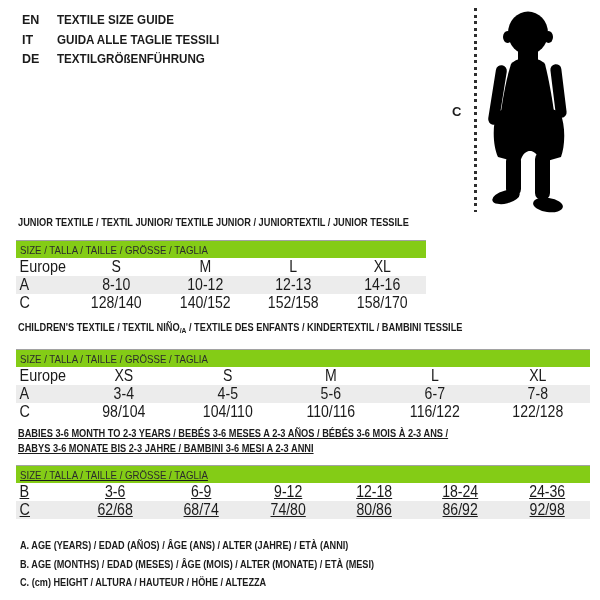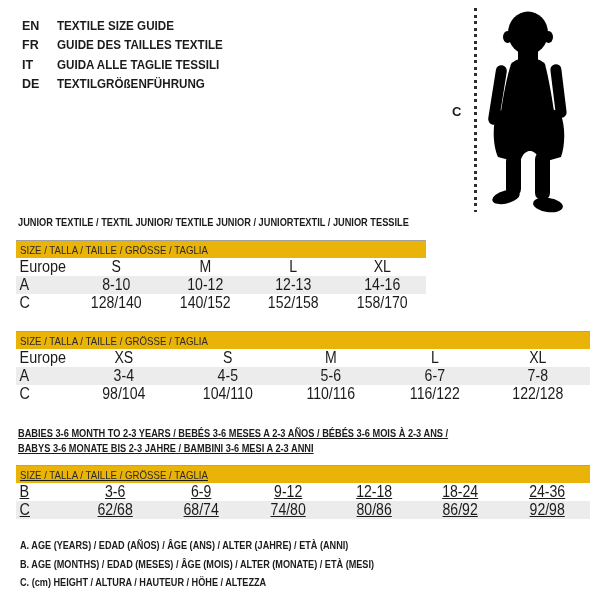--- a/index.html
+++ b/index.html
@@ -1,21 +1,21 @@
 <!DOCTYPE html>
 <html><head>
 <meta charset="utf-8">
 <style>
   html,body{margin:0;padding:0;background:#fff;}
   .canvas{position:relative;width:600px;height:600px;background:#fff;overflow:hidden;
           font-family:"Liberation Sans",sans-serif;color:#1b1b1b;}
 
   
   .lang-block{position:absolute;left:22px;top:13px;}
-  .lang-row{display:flex;height:19.5px;align-items:flex-end;}
+  .lang-row{display:flex;height:19.5px;align-items:flex-start;}
   .lang-code{width:35px;font-weight:700;font-size:12.5px;}
   .lang-title{font-weight:700;font-size:12.5px;transform:scaleX(0.93);transform-origin:0 50%;white-space:nowrap;}
 
   
   .dotline{position:absolute;left:474px;top:8px;width:2.5px;height:204px;
            background:repeating-linear-gradient(to bottom,#2e2e2e 0 3px,transparent 3px 6.5px);}
   .c-label{position:absolute;left:452px;top:104px;font-weight:700;font-size:13px;}
   .baby-svg{position:absolute;left:483px;top:6px;}
 
   
@@ -23,21 +23,21 @@
   #t0{top:215px;width:410px;}
   #t1{top:320px;width:574px;}
   #t2{top:426px;width:574px;text-decoration:underline;}
   .tbl-title{padding-left:2px;}
   .title-line{font-weight:700;font-size:11px;line-height:15px;white-space:nowrap;
               transform:scaleX(0.84);transform-origin:0 50%;}
   .title-line .sub{font-size:8px;vertical-align:-2px;}
   #t0 .size-bar{margin-top:10px;}
   #t1 .size-bar{margin-top:11px;}
   #t2 .size-bar{margin-top:9px;}
-  .size-bar{height:18px;background:#eab308;border-top:1px solid #a2a2a2;box-sizing:border-box;
+  .size-bar{height:18px;background:#84cc16;border-top:1px solid #a2a2a2;box-sizing:border-box;
             display:flex;align-items:center;padding-left:4px;}
   .size-bar span{font-size:11.5px;color:#2b2b2b;white-space:nowrap;
                  transform:scaleX(0.84);transform-origin:0 50%;}
   .row{display:grid;height:18px;align-items:center;font-size:16px;}
   .row.striped{background:#ececec;}
   .row .lbl{padding-left:4px;transform:scaleX(0.9);transform-origin:0 50%;white-space:nowrap;}
   .row .cell{text-align:center;transform:scaleX(0.88);white-space:nowrap;}
 
   
   .footnotes{position:absolute;left:20px;top:536px;}
@@ -46,24 +46,20 @@
 </style>
 </head>
 <body>
 
 <div class="canvas">
 
   <div class="lang-block">
       <div class="lang-row">
         <span class="lang-code">EN</span>
         <span class="lang-title">TEXTILE SIZE GUIDE</span>
-      </div>
-      <div class="lang-row">
-        <span class="lang-code">FR</span>
-        <span class="lang-title">GUIDE DES TAILLES TEXTILE</span>
       </div>
       <div class="lang-row">
         <span class="lang-code">IT</span>
         <span class="lang-title">GUIDA ALLE TAGLIE TESSILI</span>
       </div>
       <div class="lang-row">
         <span class="lang-code">DE</span>
         <span class="lang-title">TEXTILGRÖßENFÜHRUNG</span>
       </div>
     </div>
@@ -113,20 +109,23 @@
           <span class="lbl">C</span>
           <span class="cell">128/140</span>
           <span class="cell">140/152</span>
           <span class="cell">152/158</span>
           <span class="cell">158/170</span>
         </div>
       </div>
   </section>
 
   <section class="table-block" id="t1">
+    <div class="tbl-title">
+        <div class="title-line"><span>CHILDREN'S TEXTILE / TEXTIL NIÑO</span><span class="sub">/A</span><span> / TEXTILE DES ENFANTS / KINDERTEXTIL / BAMBINI TESSILE</span></div>
+      </div>
     <div class="size-bar">
         <span>SIZE / TALLA / TAILLE / GRÖSSE / TAGLIA</span>
       </div>
     <div class="rows">
         <div class="row" style="grid-template-columns: 56px repeat(5, 1fr);">
           <span class="lbl">Europe</span>
           <span class="cell">XS</span>
           <span class="cell">S</span>
           <span class="cell">M</span>
           <span class="cell">L</span>

